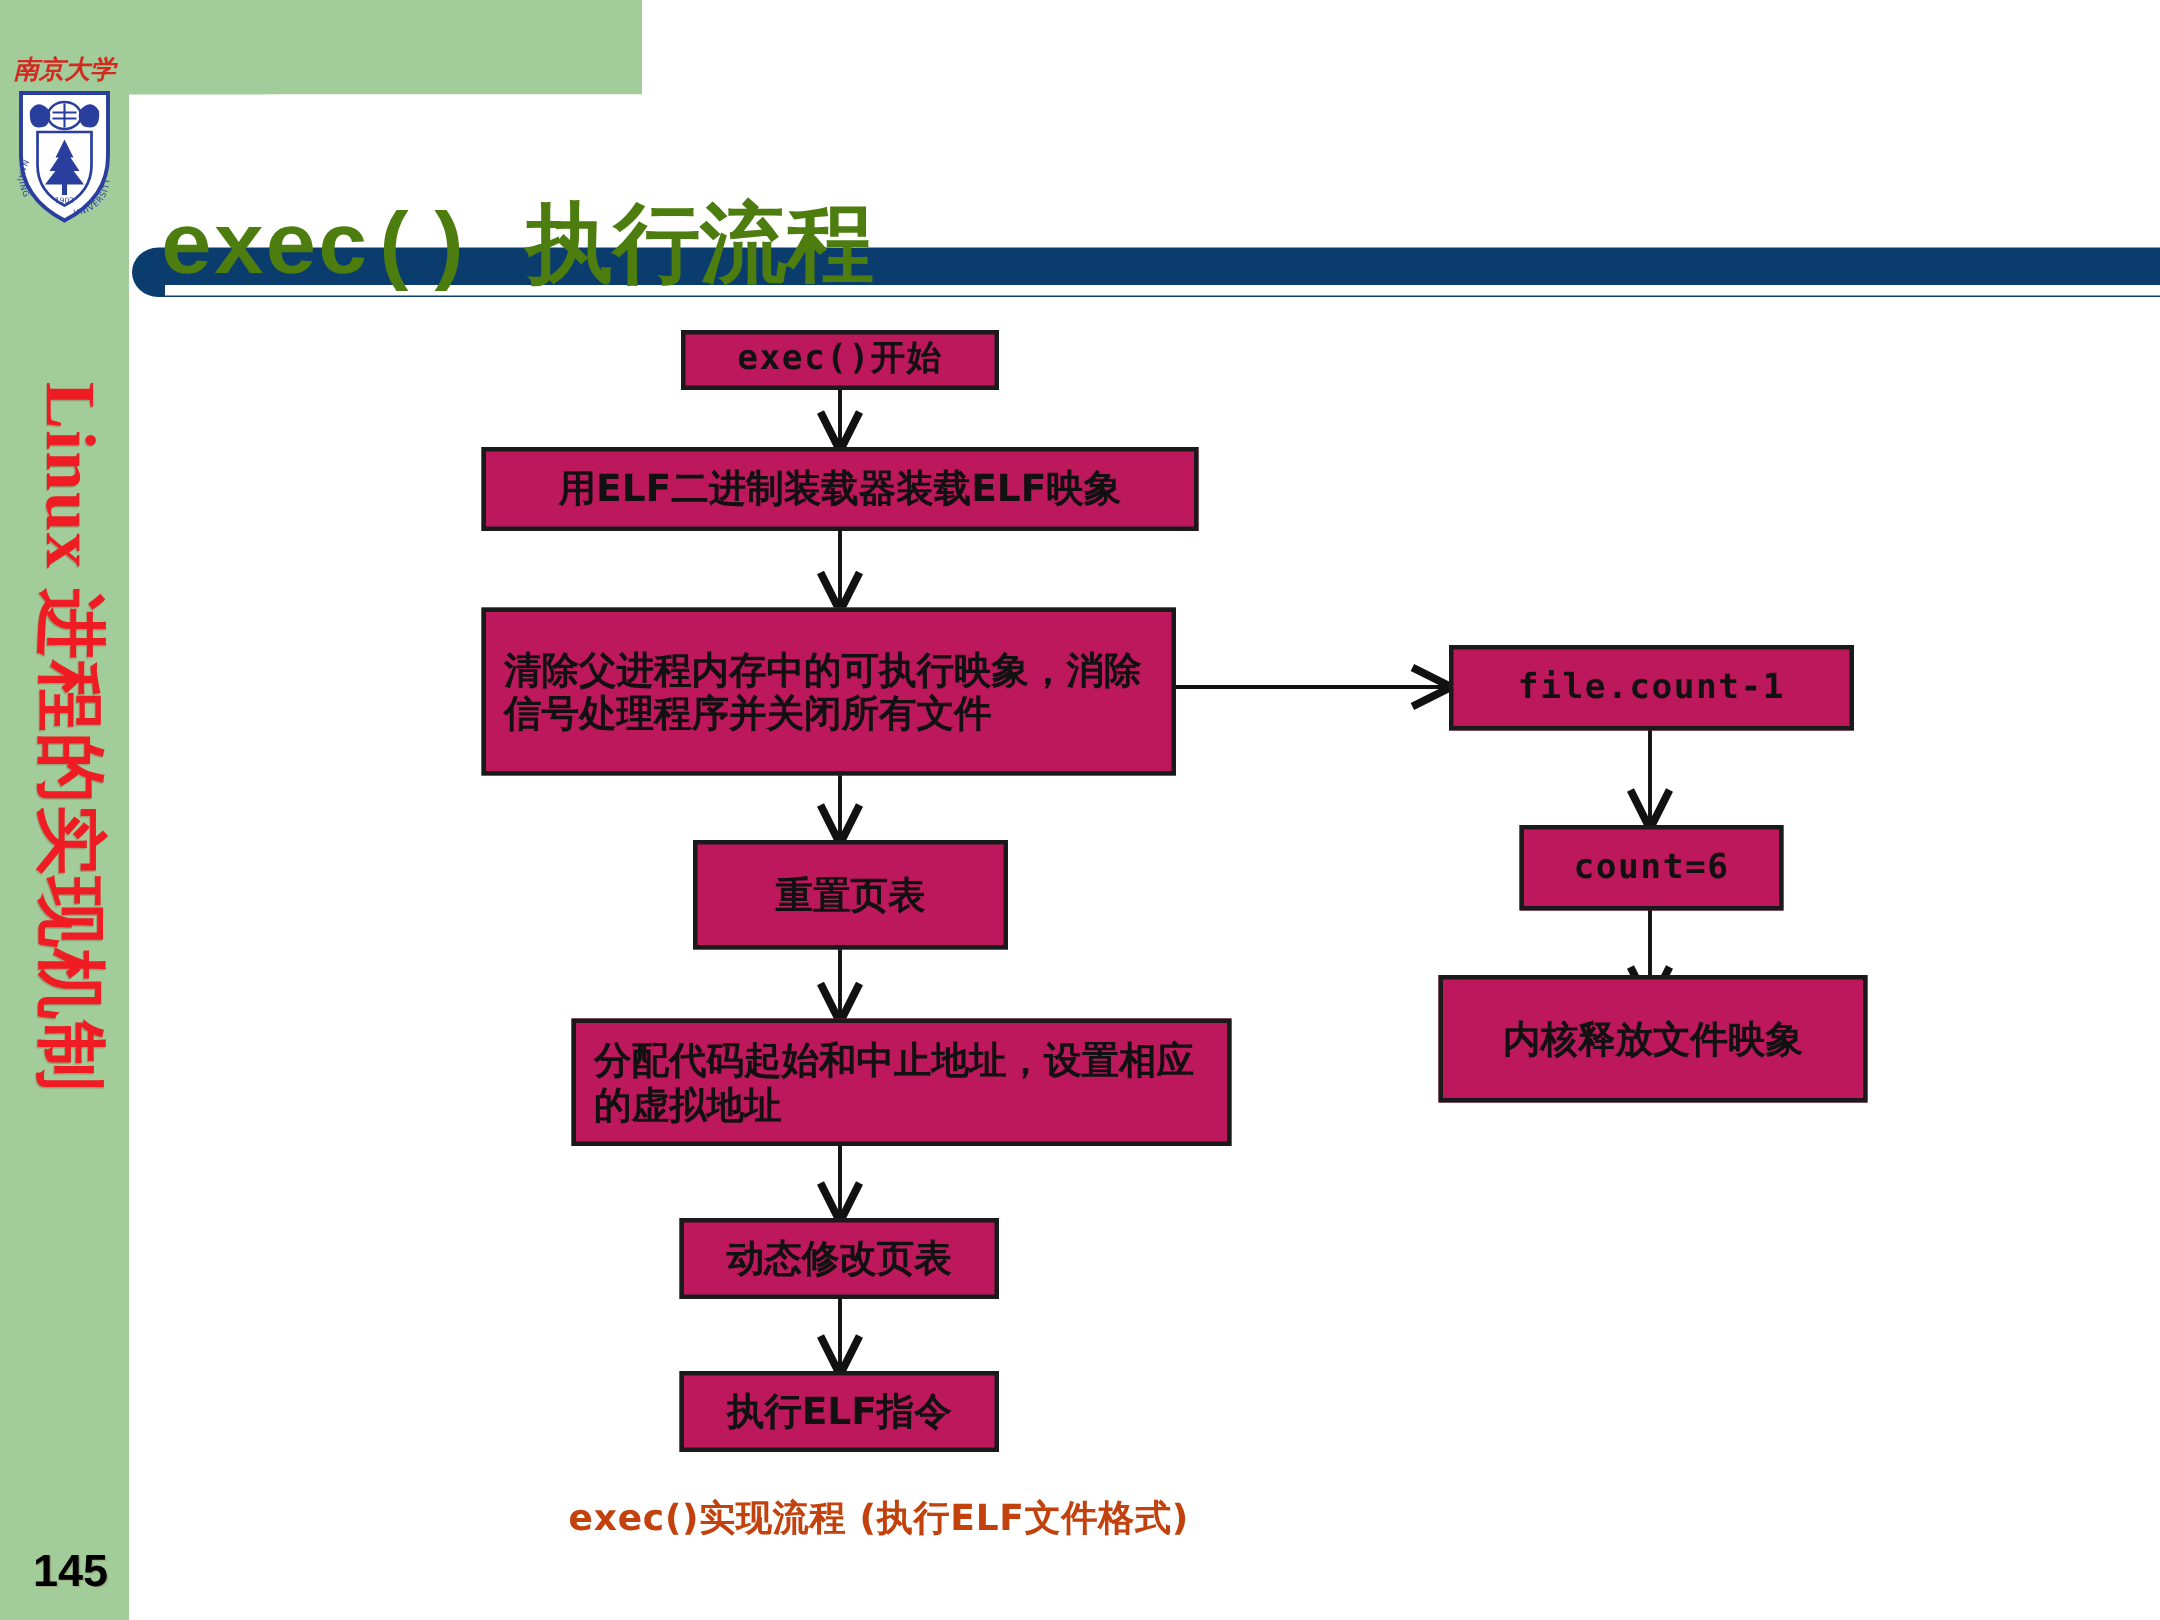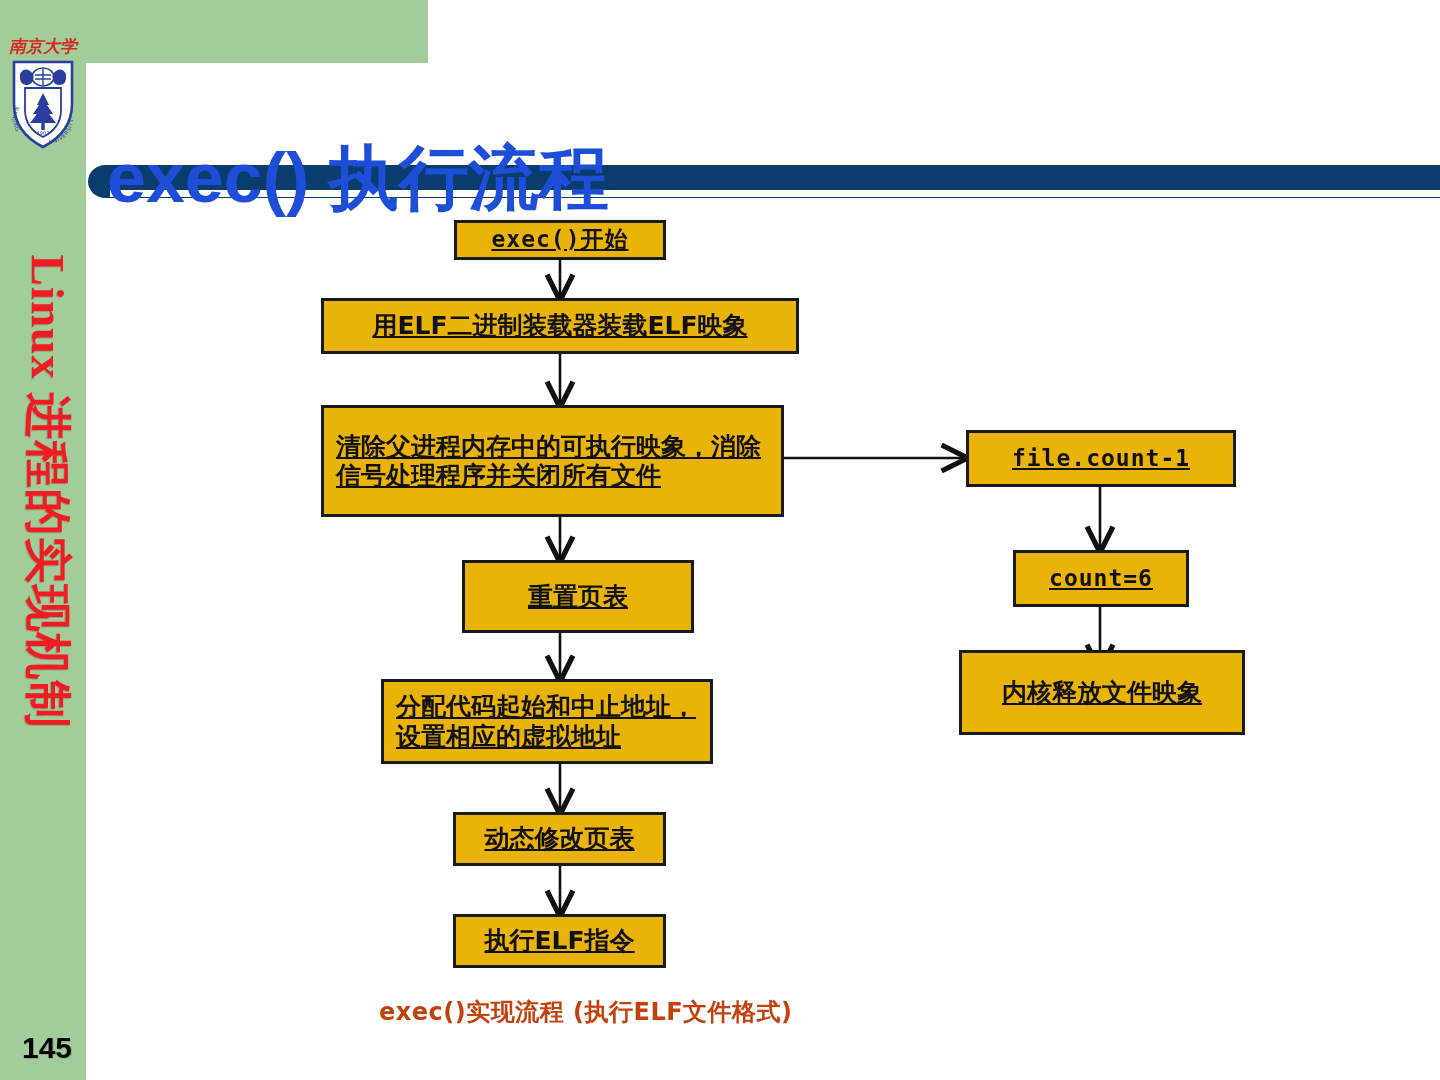--- a/index.html
+++ b/index.html
@@ -84,49 +84,48 @@
     font-family: Liberation Sans, sans-serif;
     font-weight: bold;
     font-size: 30px;
     text-shadow: 1px 1px 0 rgba(120,40,20,0.22);
   }
 
   
   .slide-title {
     position: absolute;
     left: 107px; top: 85px;
-    color: #1d4ed8;
-    font-family: Liberation Sans, sans-serif;
-    font-weight: bold;
-    font-size: 70px;
+    color: #4d7c0f;
+    font-family: Liberation Mono, monospace;
+    font-weight: bold;
+    font-size: 58px;
     letter-spacing: 0px;
     white-space: nowrap;
   }
 
   
   #flow {
     position: absolute;
     left: 86px; top: 198px;
     width: 1354px; height: 882px;
   }
   .node {
     position: absolute;
     box-sizing: border-box;
     border: 3px solid #1a1a1a;
-    background: #eab308;
+    background: #be185d;
     color: #111111;
     display: flex;
     align-items: center;
     justify-content: center;
     text-align: center;
     font-family: "DejaVu Sans", "Liberation Sans", sans-serif;
     font-weight: bold;
     line-height: 1.18;
     padding: 2px 6px;
-    text-decoration: underline;
   }
   .node.cn   { font-size: 25px; letter-spacing: 0px; }
   .node.mono { font-family: "DejaVu Sans Mono", "Liberation Mono", monospace;
                font-size: 23px; letter-spacing: 1px; font-weight: bold; }
   .node.left-al { justify-content: flex-start; text-align: left; }
 
   .caption {
     position: absolute;
     color: #c2410c;
     font-family: "DejaVu Sans", "Liberation Sans", sans-serif;
@@ -222,23 +221,23 @@
 
       <line x1="1014" y1="408" x2="1014" y2="470" stroke="#111" stroke-width="2.6" marker-end="url(#ah)"></line>
     </svg>
 
     <div class="node mono" style="left:368px; top:22px; width:212px; height:40px;">exec()开始</div>
 
     <div class="node cn" style="left:235px; top:100px; width:478px; height:56px;">用ELF二进制装载器装载ELF映象</div>
 
     <div class="node cn left-al" style="left:235px; top:207px; width:463px; height:112px; padding-left:12px;">清除父进程内存中的可执行映象，消除信号处理程序并关闭所有文件</div>
 
-    <div class="node cn" style="left:376px; top:362px; width:232px; height:73px;">重置页表</div>
-
-    <div class="node cn left-al" style="left:295px; top:481px; width:332px; height:85px; padding-left:12px;">分配代码起始和中止地址，设置相应的虚拟地址</div>
+    <div class="node cn" style="left:376px; top:362px; width:210px; height:73px;">重置页表</div>
+
+    <div class="node cn left-al" style="left:295px; top:481px; width:440px; height:85px; padding-left:12px;">分配代码起始和中止地址，设置相应的虚拟地址</div>
 
     <div class="node cn" style="left:367px; top:716px; width:213px; height:54px;">执行ELF指令</div>
 
     <div class="node cn" style="left:367px; top:614px; width:213px; height:54px;">动态修改页表</div>
 
     <div class="node mono" style="left:880px; top:232px; width:270px; height:57px;">file.count-1</div>
 
     <div class="node mono" style="left:927px; top:352px; width:176px; height:57px;">count=6</div>
 
     <div class="node cn" style="left:873px; top:452px; width:286px; height:85px;">内核释放文件映象</div>

